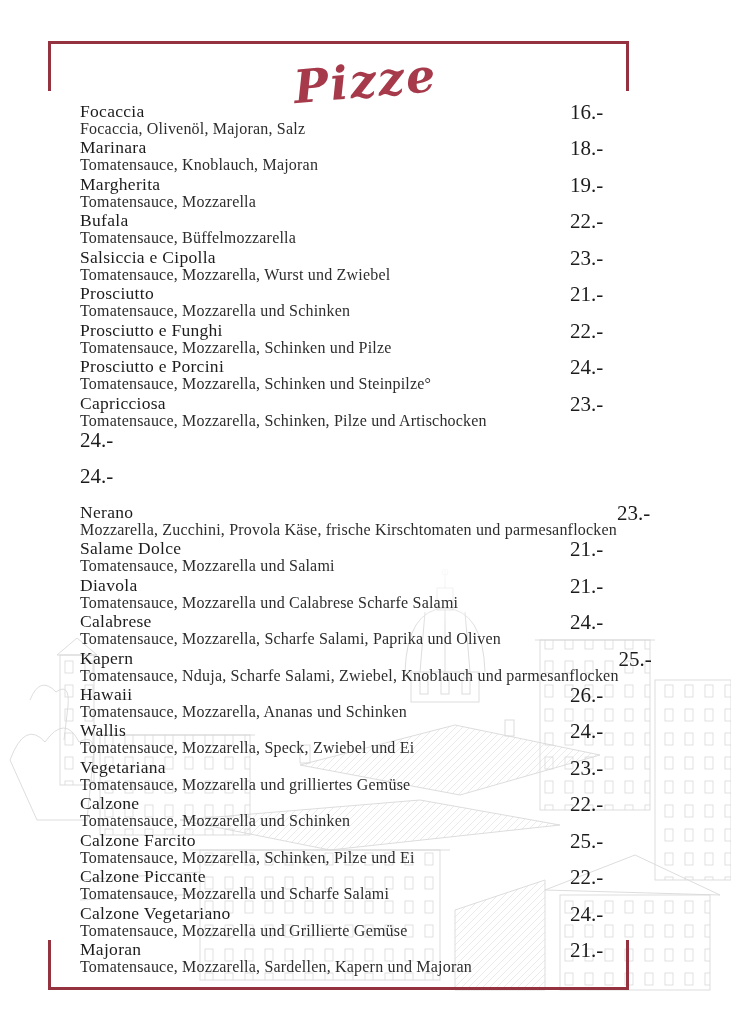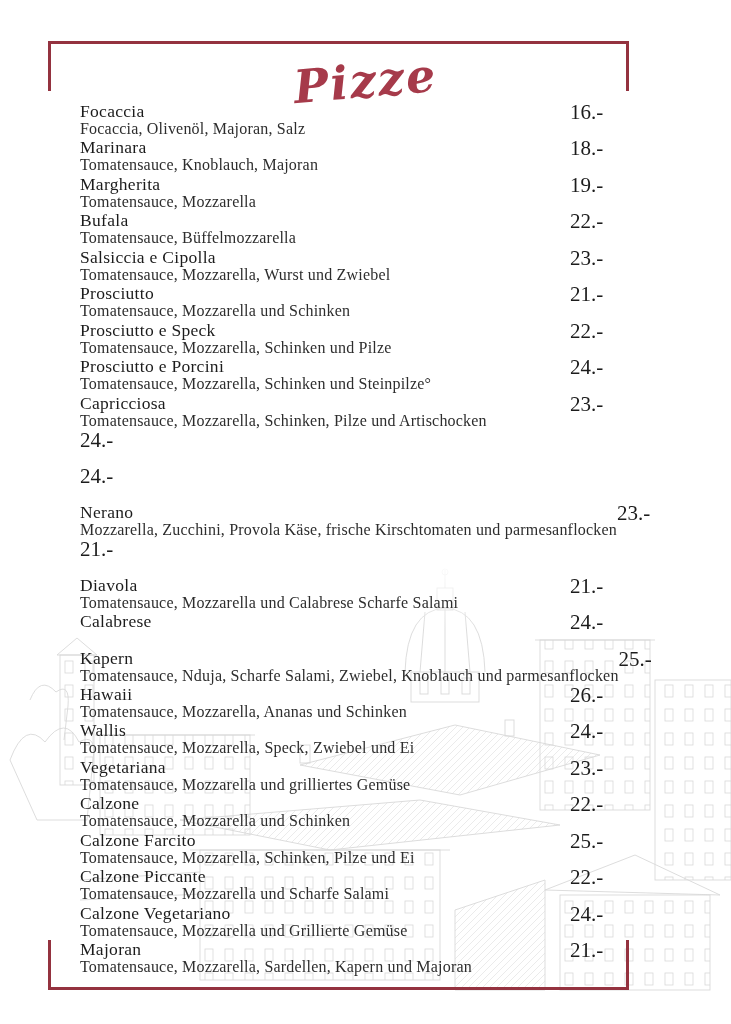--- a/index.html
+++ b/index.html
@@ -156,21 +156,21 @@
       </li>
       <li>
         <span class="item-text">
           <span class="item-name">Prosciutto</span>
           <span class="item-desc">Tomatensauce, Mozzarella und Schinken</span>
         </span>
         <span class="item-price">21.-</span>
       </li>
       <li>
         <span class="item-text">
-          <span class="item-name">Prosciutto e Speck</span>
+          <span class="item-name">Prosciutto e Funghi</span>
           <span class="item-desc">Tomatensauce, Mozzarella, Schinken und Pilze</span>
         </span>
         <span class="item-price">22.-</span>
       </li>
       <li>
         <span class="item-text">
           <span class="item-name">Prosciutto e Porcini</span>
           <span class="item-desc">Tomatensauce, Mozzarella, Schinken und Steinpilze°</span>
         </span>
         <span class="item-price">24.-</span>
@@ -189,32 +189,37 @@
         <span class="item-price">24.-</span>
       </li>
       <li>
         <span class="item-text">
           <span class="item-name">Nerano</span>
           <span class="item-desc">Mozzarella, Zucchini, Provola Käse, frische Kirschtomaten und parmesanflocken</span>
         </span>
         <span class="item-price">23.-</span>
       </li>
       <li>
+        <span class="item-text">
+          <span class="item-name">Salame Dolce</span>
+          <span class="item-desc">Tomatensauce, Mozzarella und Salami</span>
+        </span>
         <span class="item-price">21.-</span>
       </li>
       <li>
         <span class="item-text">
           <span class="item-name">Diavola</span>
           <span class="item-desc">Tomatensauce, Mozzarella und Calabrese Scharfe Salami</span>
         </span>
         <span class="item-price">21.-</span>
       </li>
       <li>
         <span class="item-text">
           <span class="item-name">Calabrese</span>
+          <span class="item-desc">Tomatensauce, Mozzarella, Scharfe Salami, Paprika und Oliven</span>
         </span>
         <span class="item-price">24.-</span>
       </li>
       <li>
         <span class="item-text">
           <span class="item-name">Kapern</span>
           <span class="item-desc">Tomatensauce, Nduja, Scharfe Salami, Zwiebel, Knoblauch und parmesanflocken</span>
         </span>
         <span class="item-price">25.-</span>
       </li>

